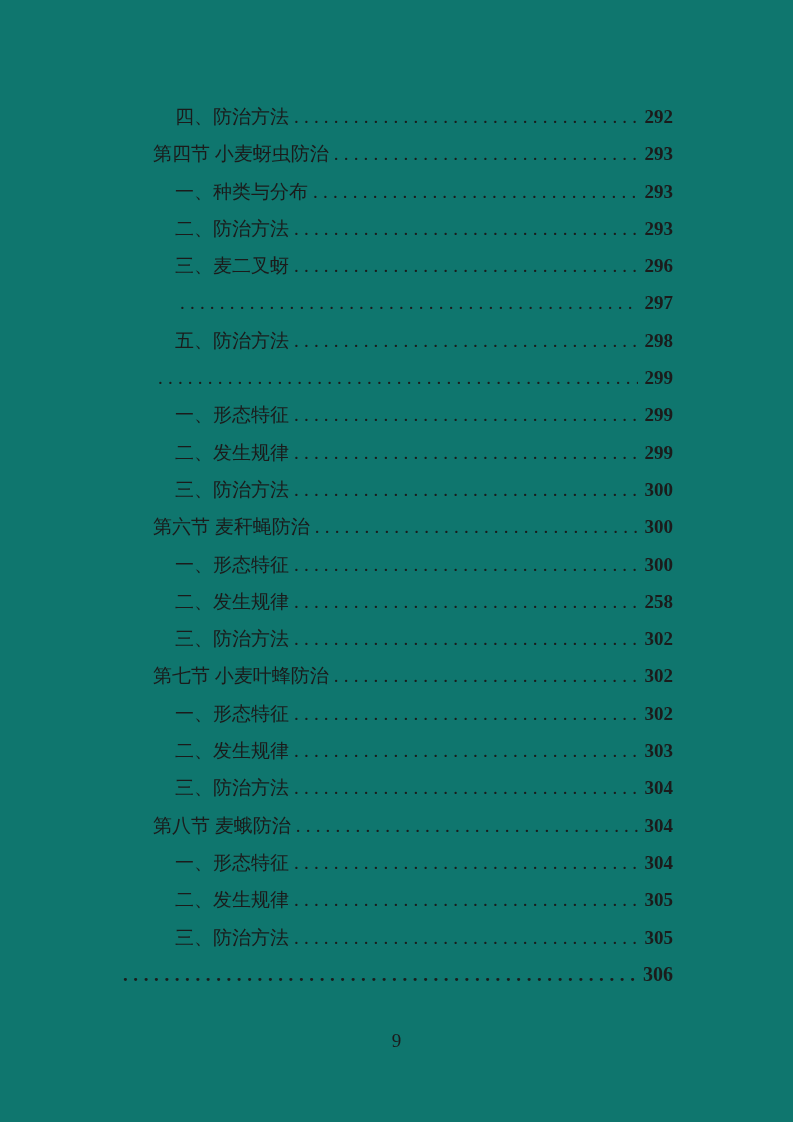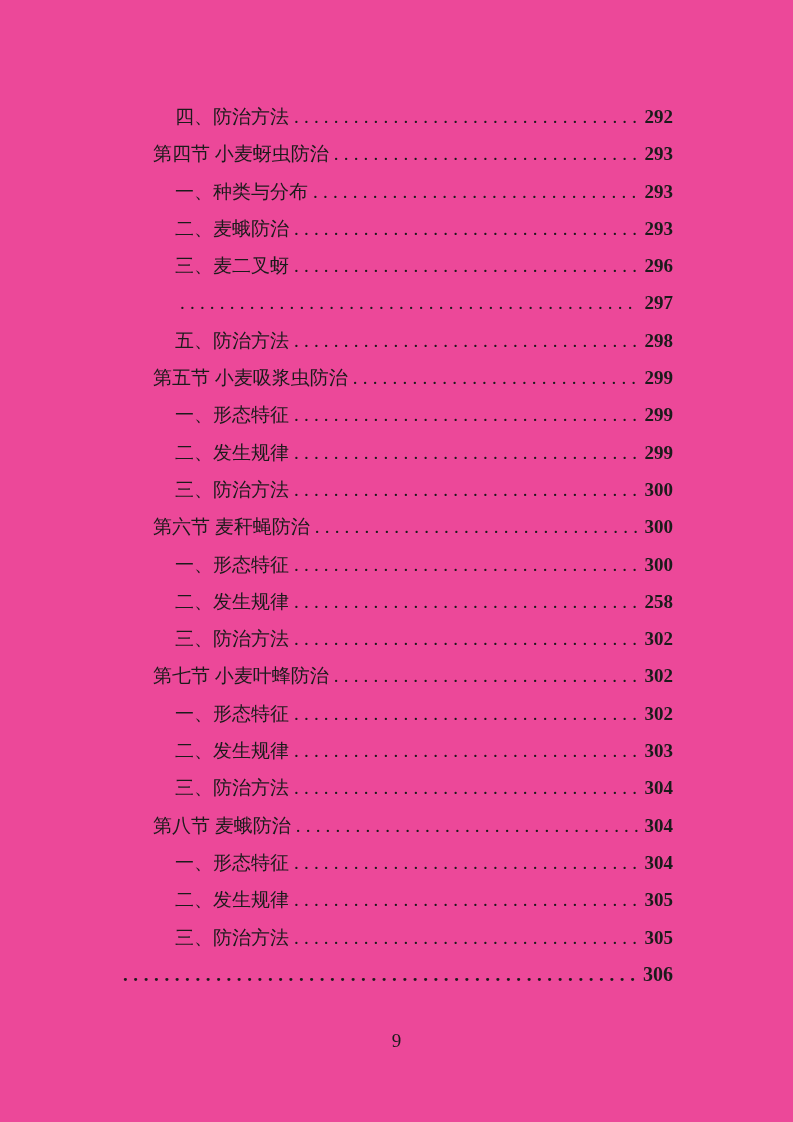--- a/index.html
+++ b/index.html
@@ -6,21 +6,21 @@
   html, body { background: #ffffff; }
   body {
     width: 793px; height: 1122px;
     font-family: "Liberation Serif", "DejaVu Serif", serif;
     color: #1b1b1b;
     overflow: hidden;
   }
   .page {
     position: relative;
     width: 793px; height: 1122px;
-    background: #ec4899;
+    background: #0f766e;
   }
   .toc {
     position: absolute;
     top: 98px;
     left: 118px;
     width: 555px; 
   }
   .toc-row {
     display: flex;
     align-items: baseline;
@@ -73,40 +73,39 @@
     <span class="toc-label">第四节 小麦蚜虫防治</span>
     <span class="toc-leader"></span>
     <span class="toc-page">293</span>
   </div>
       <div class="toc-row level-item">
     <span class="toc-label">一、种类与分布</span>
     <span class="toc-leader"></span>
     <span class="toc-page">293</span>
   </div>
       <div class="toc-row level-item">
-    <span class="toc-label">二、麦蛾防治</span>
+    <span class="toc-label">二、防治方法</span>
     <span class="toc-leader"></span>
     <span class="toc-page">293</span>
   </div>
       <div class="toc-row level-item">
     <span class="toc-label">三、麦二叉蚜</span>
     <span class="toc-leader"></span>
     <span class="toc-page">296</span>
   </div>
       <div class="toc-row level-item">
     <span class="toc-leader"></span>
     <span class="toc-page">297</span>
   </div>
       <div class="toc-row level-item">
     <span class="toc-label">五、防治方法</span>
     <span class="toc-leader"></span>
     <span class="toc-page">298</span>
   </div>
       <div class="toc-row level-section">
-    <span class="toc-label">第五节 小麦吸浆虫防治</span>
     <span class="toc-leader"></span>
     <span class="toc-page">299</span>
   </div>
       <div class="toc-row level-item">
     <span class="toc-label">一、形态特征</span>
     <span class="toc-leader"></span>
     <span class="toc-page">299</span>
   </div>
       <div class="toc-row level-item">
     <span class="toc-label">二、发生规律</span>

